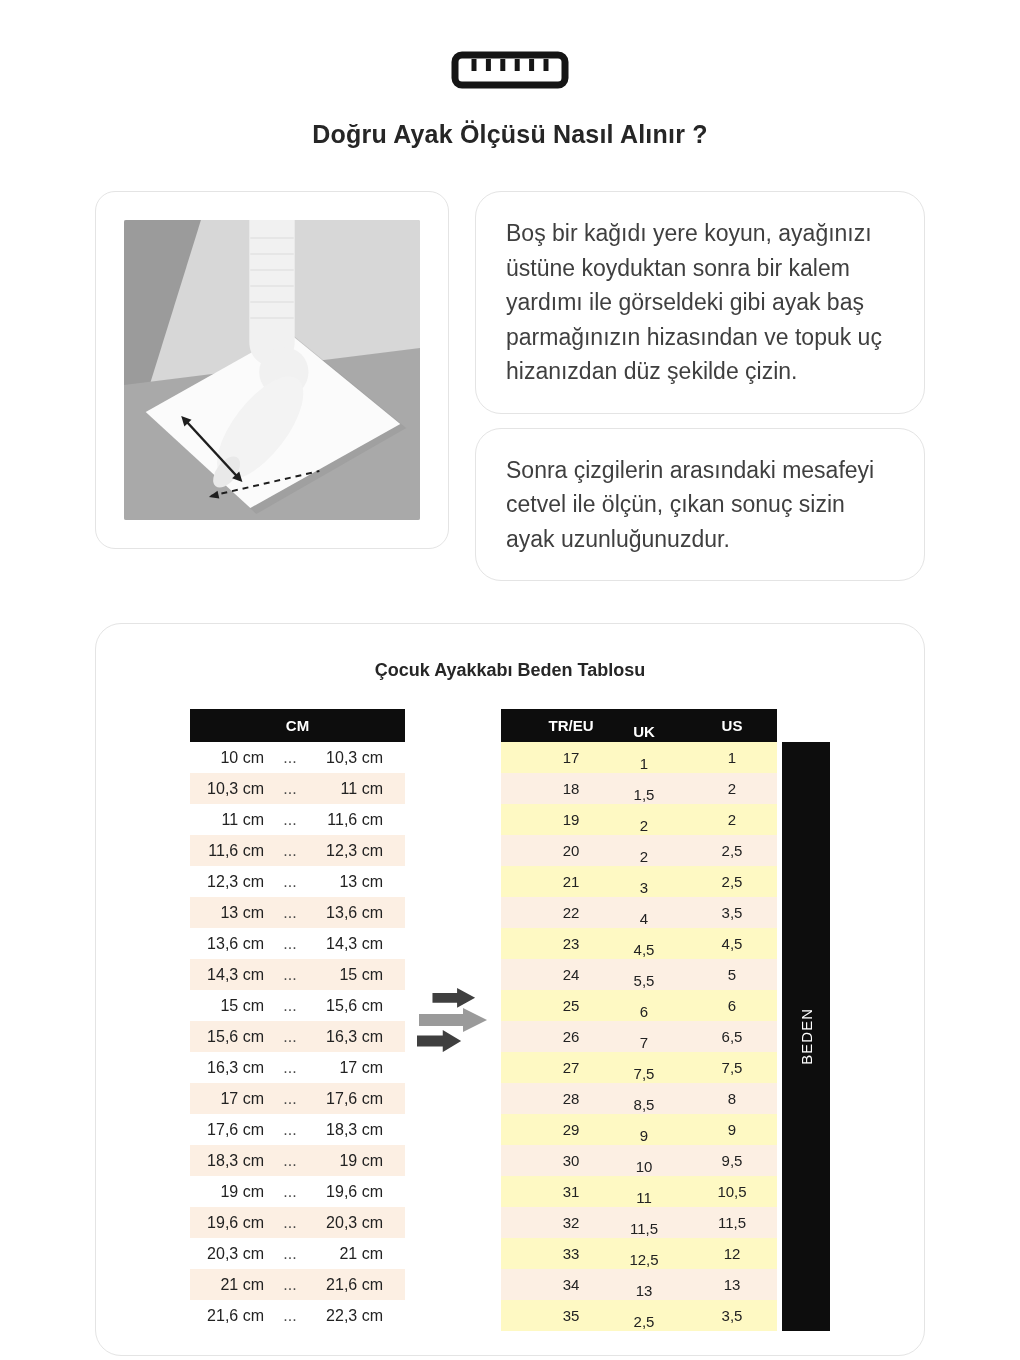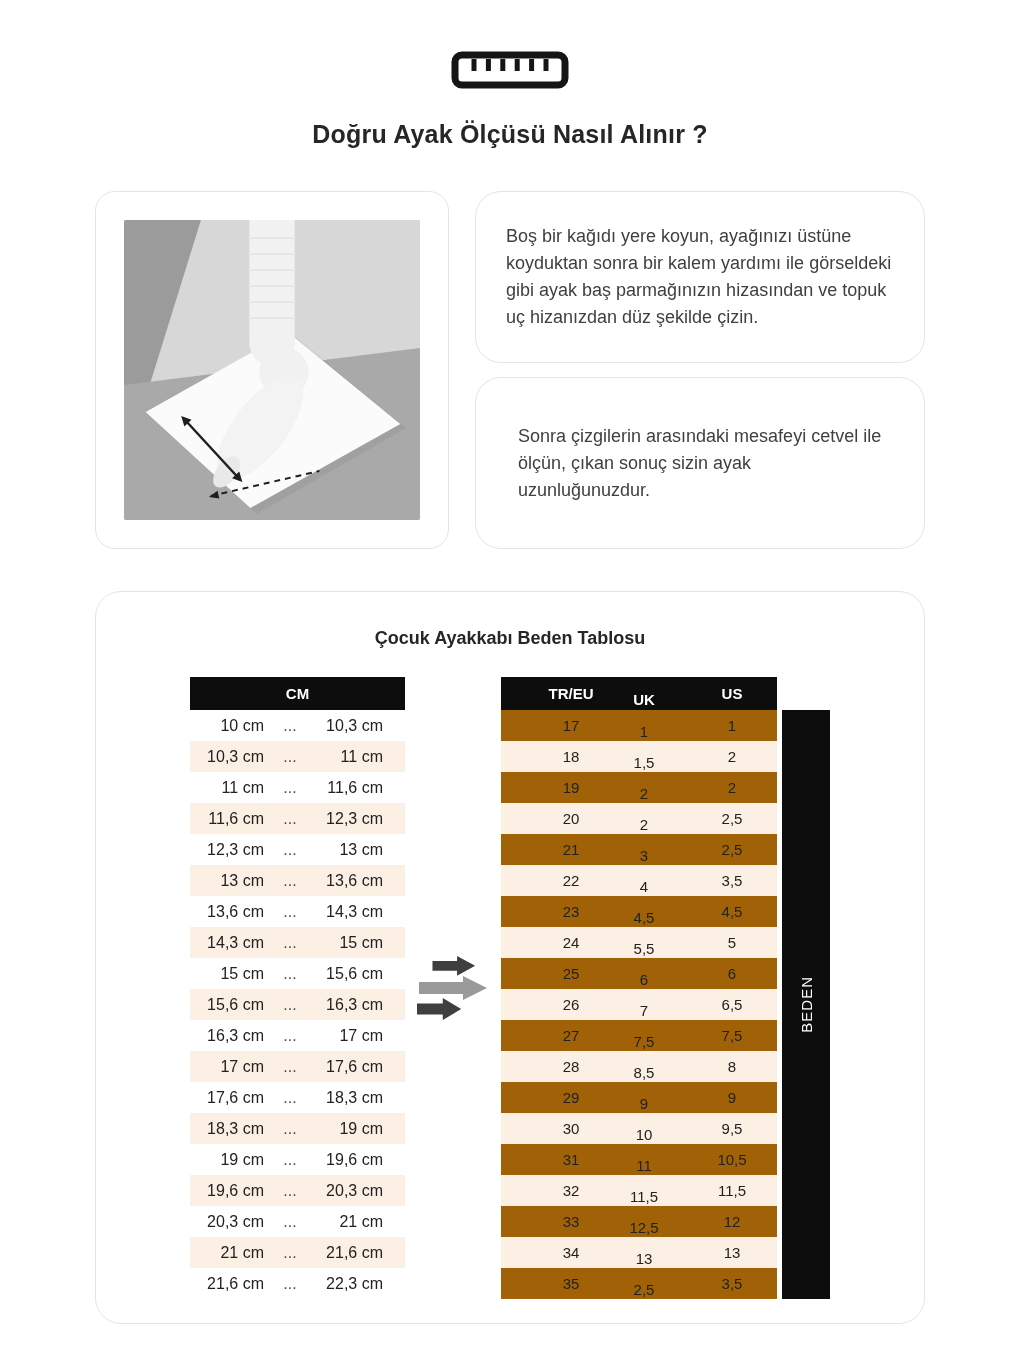--- a/index.html
+++ b/index.html
@@ -20,21 +20,21 @@
   .how-to { display:flex; gap:26px; margin-top:42px; }
   .photo-card {
     width:354px; height:358px; flex:0 0 354px;
     border:1px solid #e4e4e4; border-radius:20px;
     padding:28px; background:#fff;
   }
   .photo-card svg { width:100%; height:100%; display:block; border-radius:2px; }
   .steps { flex:1; display:flex; flex-direction:column; gap:14px; }
   .step-box {
     flex:1; border:1px solid #e4e4e4; border-radius:26px;
-    padding:24px 30px; font-size:18px; line-height:1.5; color:#3f3f3f;
+    padding:24px 30px; font-size:23px; line-height:1.5; color:#3f3f3f;
     display:flex; align-items:center; background:#fff;
   }
   .size-guide {
     margin-top:42px; border:1px solid #e4e4e4; border-radius:26px;
     padding:36px 0 24px 0; background:#fff;
   }
   .table-title { text-align:center; font-size:18px; font-weight:700; color:#262626; margin:0; }
   .tables { display:flex; justify-content:center; align-items:flex-start; margin-top:28px; }
   .t-header {
     background:#0d0d0d; color:#ffffff; height:33px; display:flex;
@@ -43,21 +43,21 @@
   .cm-table { width:215px; }
   .cm-table .t-header { justify-content:center; }
   .cm-row { display:flex; align-items:center; height:31px; font-size:16px; color:#222; background:#ffffff; }
   .cm-row.alt { background:#fcefe3; }
   .c-min { width:74px; text-align:right; }
   .c-sep { width:52px; text-align:center; color:#4a4a4a; }
   .c-max { flex:1; text-align:right; padding-right:22px; }
   .arrow-gap { width:96px; align-self:stretch; display:flex; align-items:center; justify-content:center; }
   .size-table { width:276px; }
   .s-hcell { text-align:center; }
-  .s-row { display:flex; align-items:center; height:31px; font-size:15px; color:#222; background:#a16207; }
+  .s-row { display:flex; align-items:center; height:31px; font-size:15px; color:#222; background:#fef9c3; }
   .s-row.alt { background:#fcefe3; }
   .s-c0 { width:100px; text-align:center;padding-left:40px; }
   .s-c1 { width:86px; text-align:center;margin-top:12px; }
   .s-c2 { width:90px; text-align:center; }
   .beden-bar {
     width:48px; margin-left:5px; margin-top:33px; height:589px;
     background:#0d0d0d; display:flex; align-items:center; justify-content:center;
   }
   .beden-bar span {
     color:#ffffff; font-size:15px; letter-spacing:1px;
@@ -117,21 +117,21 @@
           <line x1="88" y1="276" x2="198" y2="251" stroke="#1e1e1e" stroke-width="2" stroke-dasharray="6 5"></line>
           <polygon points="86,277 96.6,278.6 94.8,270.8"></polygon>
         </g>
       </svg>
     </div>
     <div class="steps">
       <div class="step-box">
         <p style="margin:0">Boş bir kağıdı yere koyun, ayağınızı üstüne koyduktan sonra bir kalem yardımı ile görseldeki gibi ayak baş parmağınızın hizasından ve topuk uç hizanızdan düz şekilde çizin.</p>
       </div>
       <div class="step-box">
-        <p style="margin:12px">Sonra çizgilerin arasındaki mesafeyi cetvel ile ölçün, çıkan sonuç sizin ayak uzunluğunuzdur.</p>
+        <p style="margin:0">Sonra çizgilerin arasındaki mesafeyi cetvel ile ölçün, çıkan sonuç sizin ayak uzunluğunuzdur.</p>
       </div>
     </div>
   </div>
 
   <div class="size-guide">
     <h2 class="table-title">Çocuk Ayakkabı Beden Tablosu</h2>
 
     <div class="tables">
 
       <div class="cm-table">

